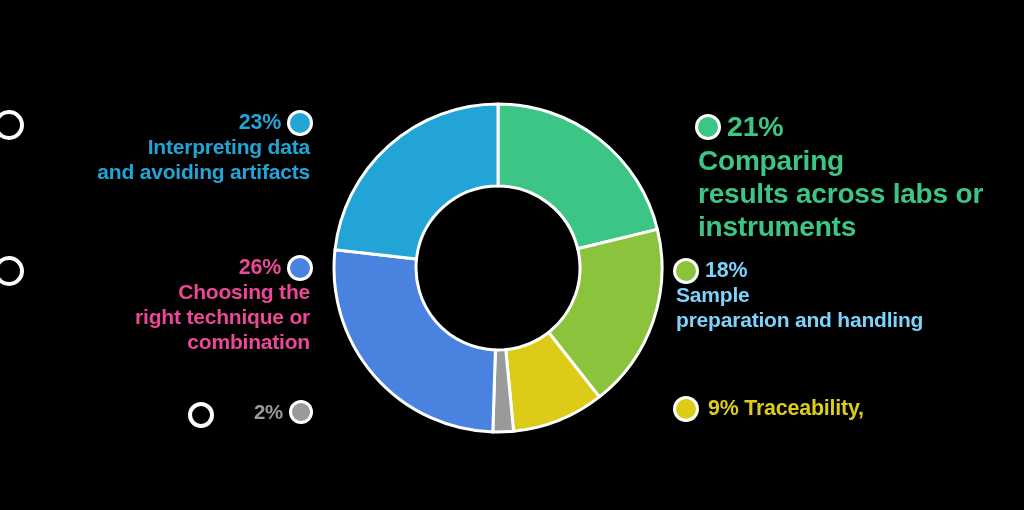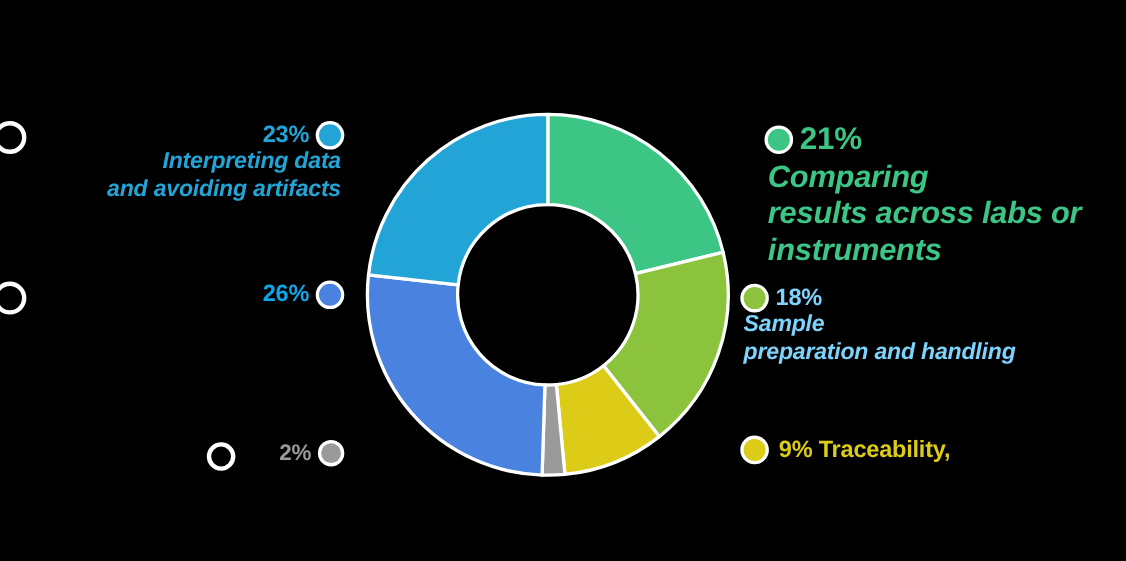--- a/index.html
+++ b/index.html
@@ -41,21 +41,20 @@
   }
   .legend .pct-row {
     display: flex;
     align-items: center;
     gap: 9px;
     white-space: nowrap;
   }
   .legend .lbl {
     display: block;
     white-space: pre-line;
-    font-style: italic;
   }
   .legend.right { text-align: left; }
   .legend.right .pct-row { flex-direction: row; }
   .legend.left { text-align: right; }
   .legend.left .pct-row { flex-direction: row; justify-content: flex-end; }
 
   .swatch {
     width: 20px;
     height: 20px;
     border-radius: 50%;
@@ -127,25 +126,28 @@
 
   <div class="legend left" id="legend-interpreting" style="color: rgb(34, 165, 214);">
     <div class="pct-row">
       <span class="pct">23%</span>
       <span class="swatch" style="background:#22A5D6"></span>
     </div>
     <span class="lbl">Interpreting data
 and avoiding artifacts</span>
   </div>
 
-  <div class="legend left" id="legend-choosing" style="color: #0ea5e9;">
+  <div class="legend left" id="legend-choosing" style="color: #ec4899;">
     <div class="pct-row">
       <span class="pct">26%</span>
       <span class="swatch" style="background:#4A82DF"></span>
     </div>
+    <span class="lbl">Choosing the
+right technique or
+combination</span>
   </div>
 
   <div class="legend left" id="legend-other" style="color: rgb(154, 154, 154);">
     <div class="pct-row">
       <span class="pct">2%</span>
       <span class="swatch sm" style="background:#9A9A9A"></span>
     </div>
   </div>
 
   <div class="legend right" id="legend-comparing" style="color: rgb(61, 197, 134);">

